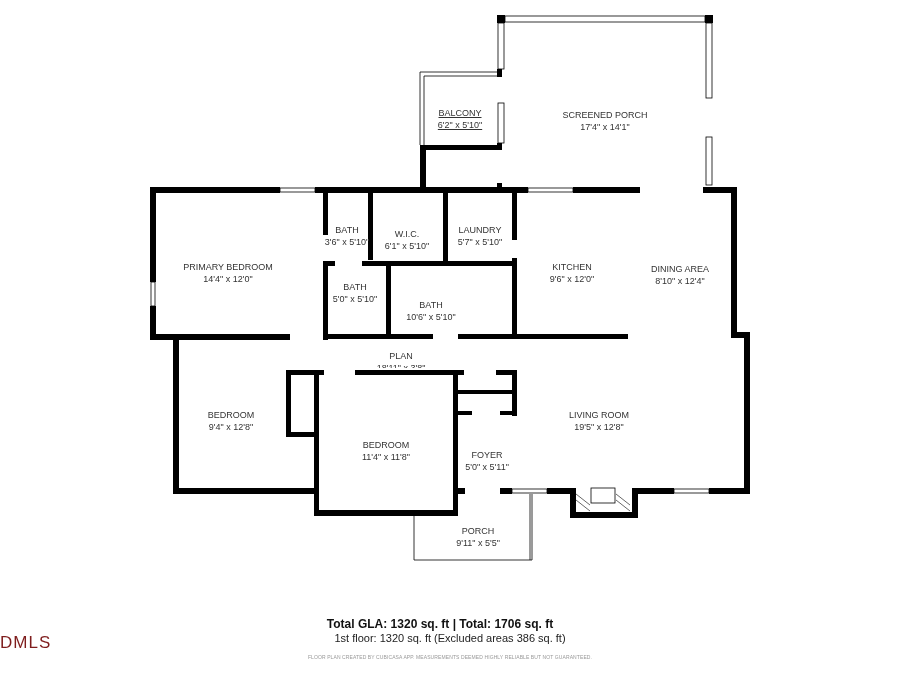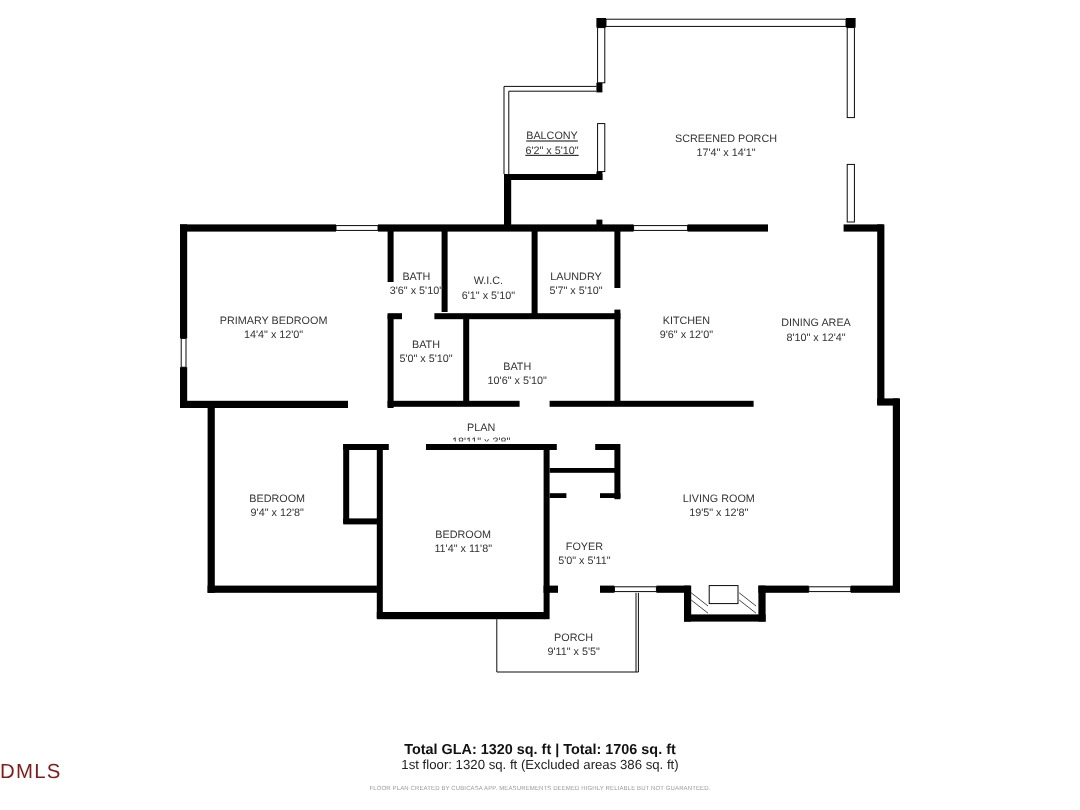--- a/index.html
+++ b/index.html
@@ -1,19 +1,19 @@
 <!DOCTYPE html>
 <html><head>
 <meta charset="utf-8">
 <style>
   html,body{margin:0;padding:0;background:#fff;}
   body{width:900px;height:675px;position:relative;overflow:hidden;font-family:"Liberation Sans",sans-serif;}
   svg{position:absolute;left:0;top:0;}
   .lbl{position:absolute;transform:translate(-50%,0);text-align:center;color:#333;font-size:9px;line-height:12px;white-space:nowrap;}
-  .footer-main{position:absolute;left:450px;top:617px;transform:translateX(-50%);font-weight:bold;font-size:12px;color:#111;white-space:nowrap;}
+  .footer-main{position:absolute;left:440px;top:617px;transform:translateX(-50%);font-weight:bold;font-size:12px;color:#111;white-space:nowrap;}
   .footer-sub{position:absolute;left:450px;top:632px;transform:translateX(-50%);font-size:11px;color:#222;white-space:nowrap;}
   .disclaimer{position:absolute;left:450px;top:654px;transform:translateX(-50%);font-size:5px;color:#999;white-space:nowrap;letter-spacing:0.1px;}
   .logo{position:absolute;left:0;top:633px;font-size:17px;color:#7f1d1d;letter-spacing:1px;font-weight:lighter;}
 </style>
 </head>
 <body>
 
 <svg width="900" height="675" viewBox="0 0 900 675">
   <g fill="#000">
 

